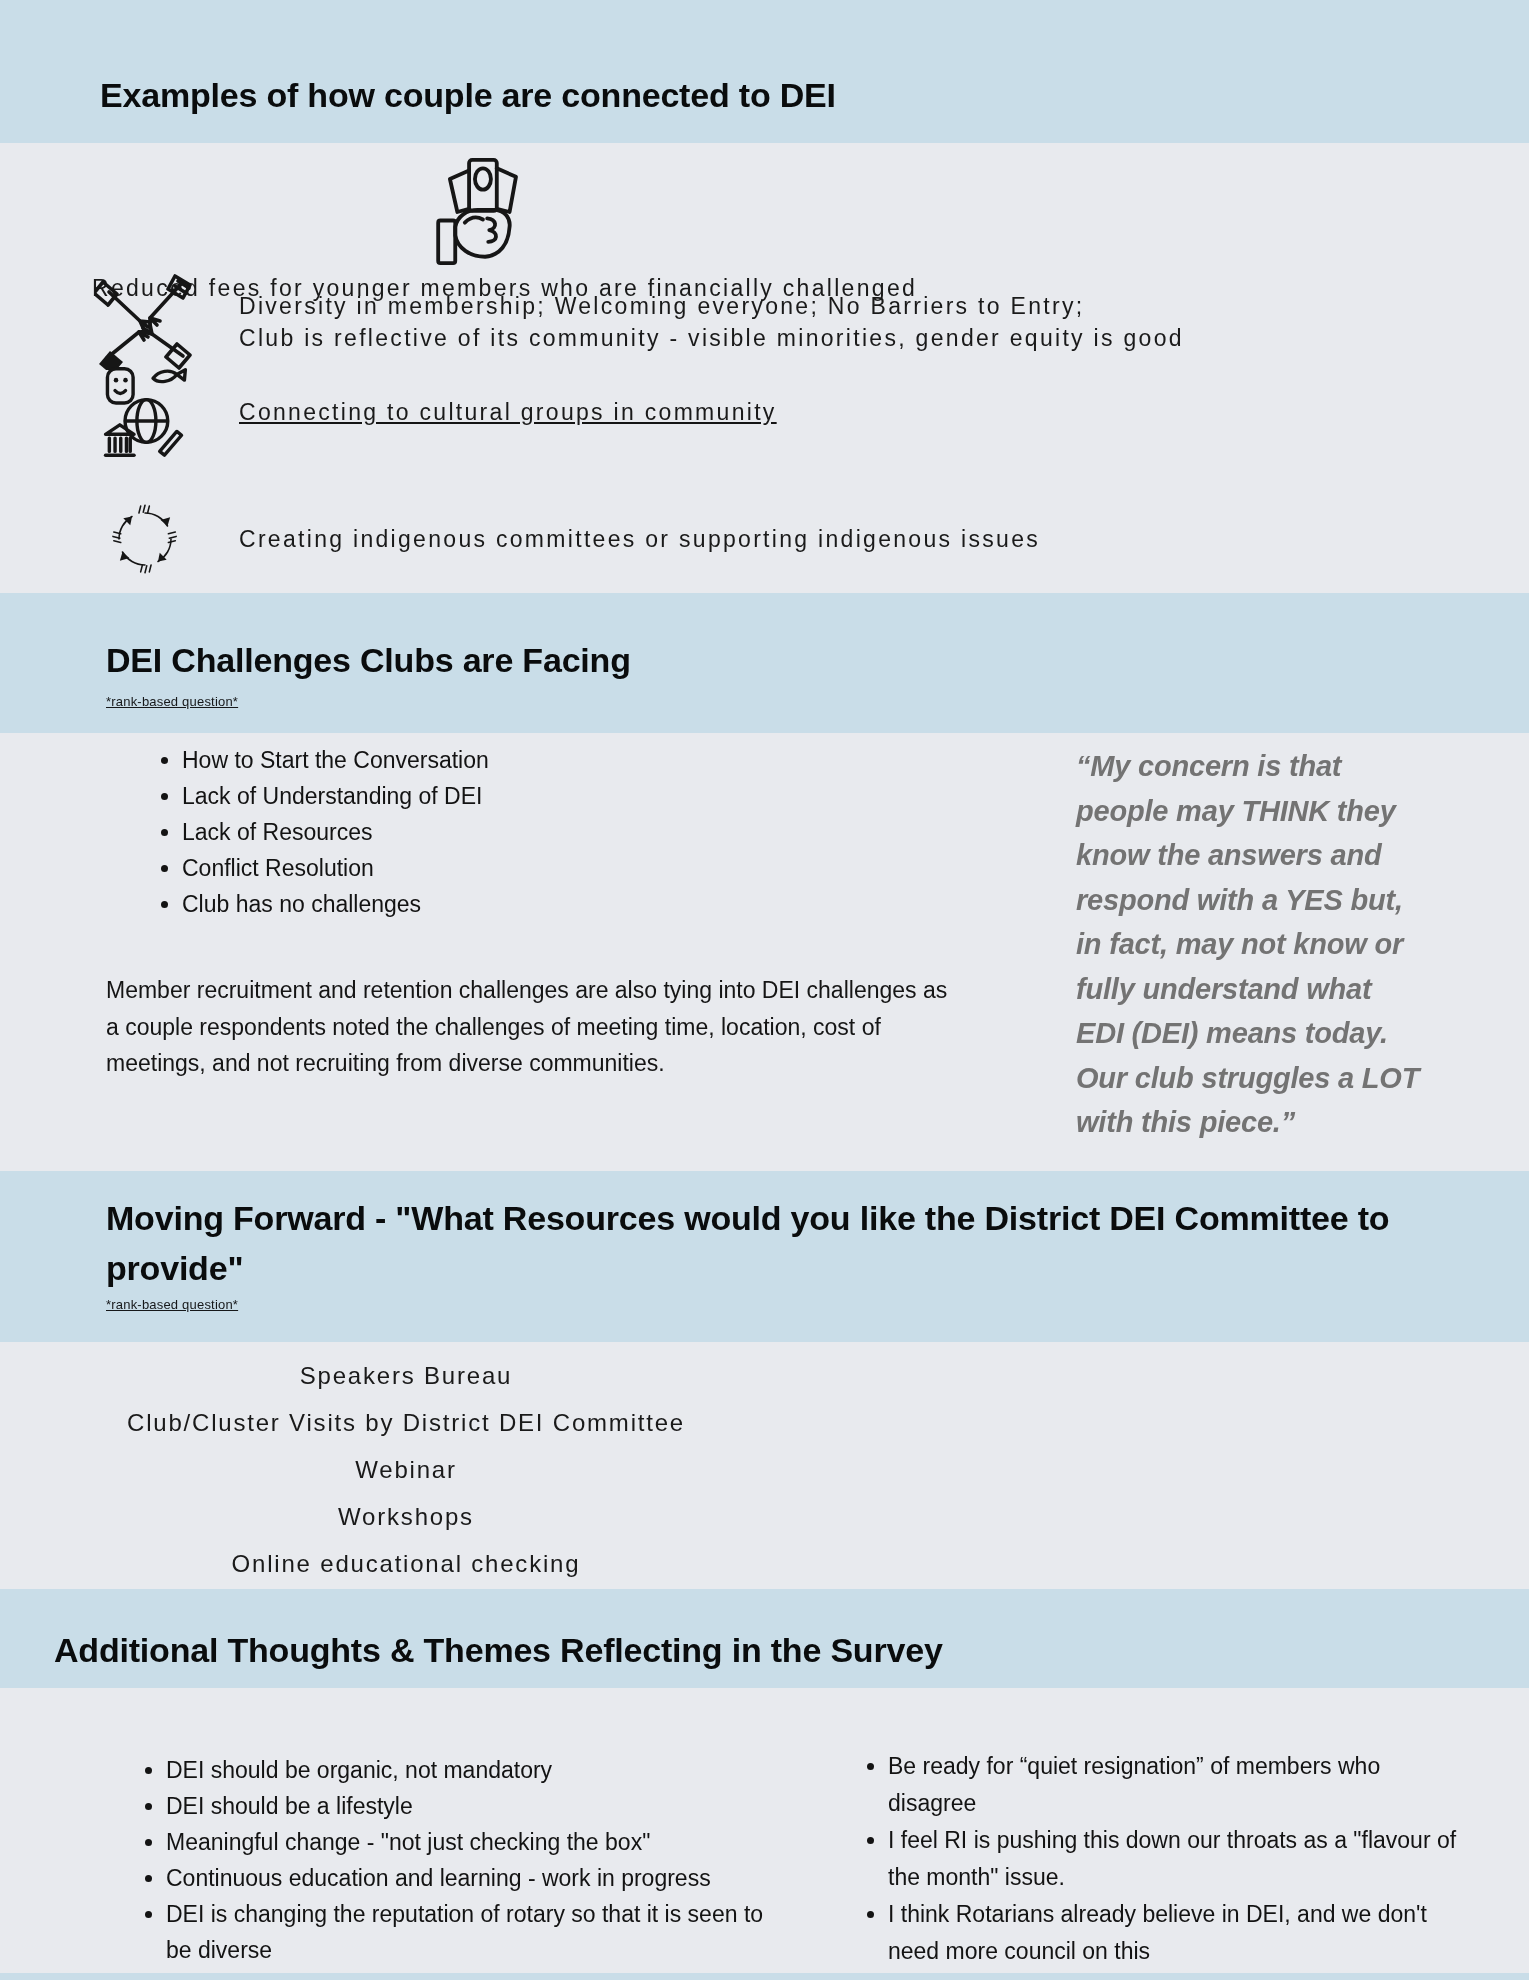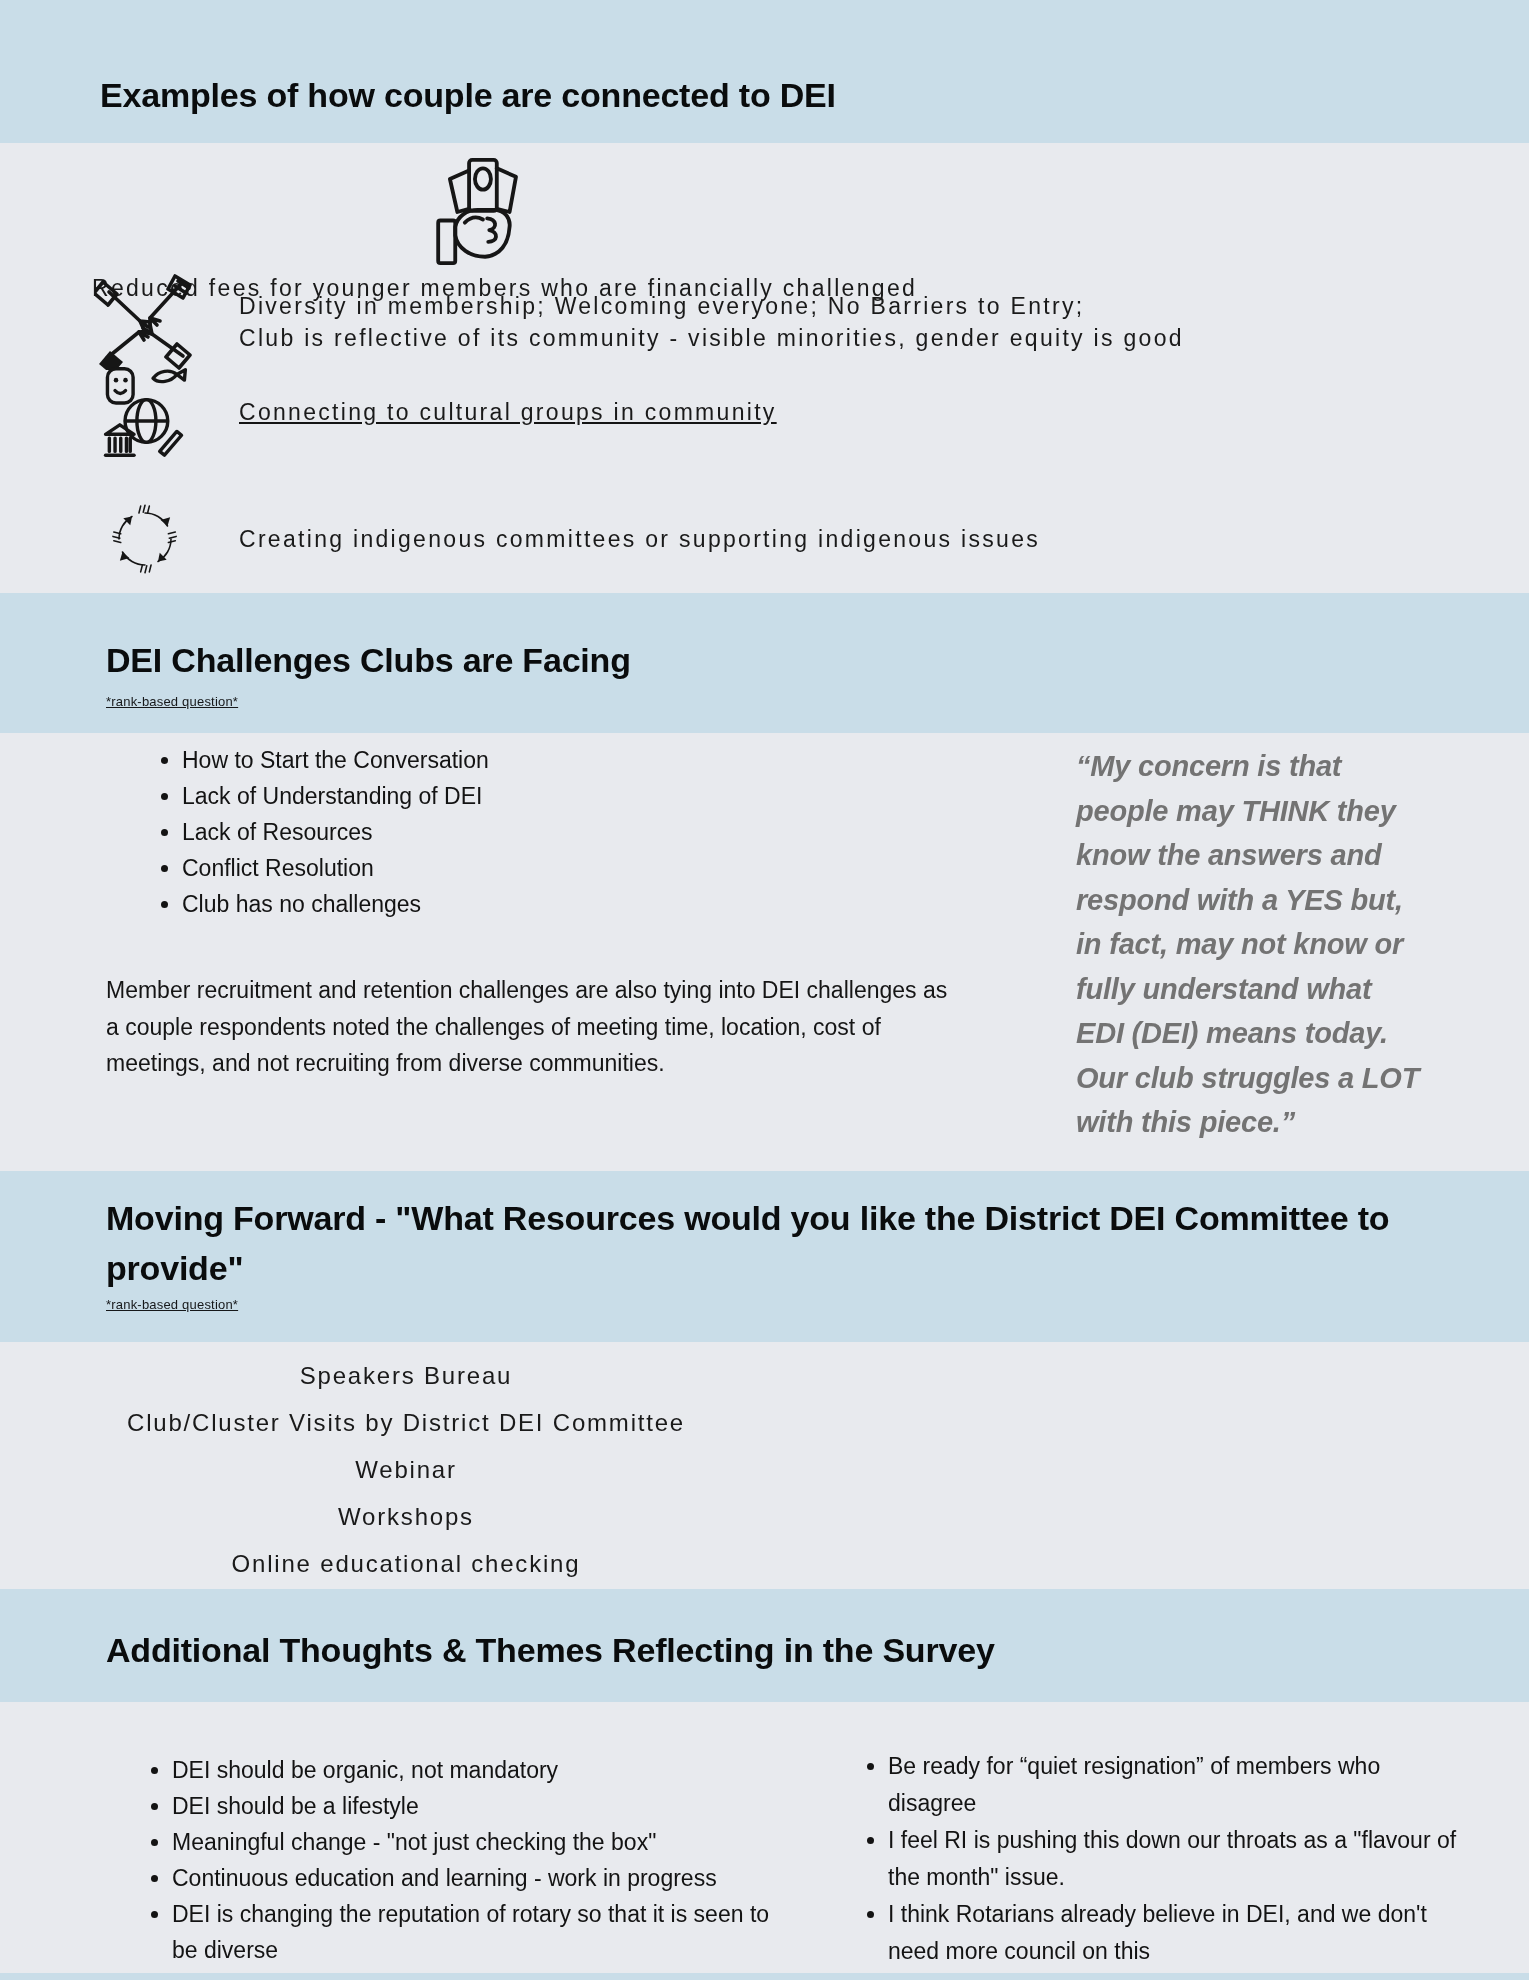--- a/index.html
+++ b/index.html
@@ -31,21 +31,21 @@
     font-size:29px;line-height:44.5px;font-weight:700;font-style:italic;
     color:#737373;letter-spacing:-0.2px;}
 
   
   .resources-list{position:absolute;left:127px;top:1352px;text-align:center;}
   .resources-list .resource-item{font-size:24px;line-height:47px;letter-spacing:1.8px;color:#1a1a1a;}
 
   
   .thoughts-list{position:absolute;margin:0;padding:0 0 0 24px;}
   .thoughts-list li{font-size:23px;line-height:36px;color:#131313;}
-  .thoughts-left{left:148px;top:1752px;width:620px;}
+  .thoughts-left{left:142px;top:1752px;width:620px;}
   .thoughts-right{left:862px;top:1748px;width:572px;padding-left:26px;}
   .thoughts-right li{line-height:37px;}
 </style>
 </head>
 <body>
 
 <div class="page">
 
   <div class="band" style="top:0;height:143px;padding:70px 0 0 100px;">
     <h1>Examples of how couple are connected to DEI</h1>
@@ -179,21 +179,21 @@
   </div>
 
   <div class="resources-list">
     <div class="resource-item">Speakers Bureau</div>
     <div class="resource-item">Club/Cluster Visits by District DEI Committee</div>
     <div class="resource-item">Webinar</div>
     <div class="resource-item">Workshops</div>
     <div class="resource-item">Online educational checking</div>
   </div>
 
-  <div class="band" style="top:1589px;height:113px;padding:36px 0 0 106px;">
+  <div class="band" style="top:1589px;height:99px;padding:36px 0 0 54px;">
     <h2>Additional Thoughts &amp; Themes Reflecting in the Survey</h2>
   </div>
 
   <ul class="thoughts-list thoughts-left">
     <li>DEI should be organic, not mandatory</li>
     <li>DEI should be a lifestyle</li>
     <li>Meaningful change - "not just checking the box"</li>
     <li>Continuous education and learning - work in progress</li>
     <li>DEI is changing the reputation of rotary so that it is seen to be diverse</li>
   </ul>

